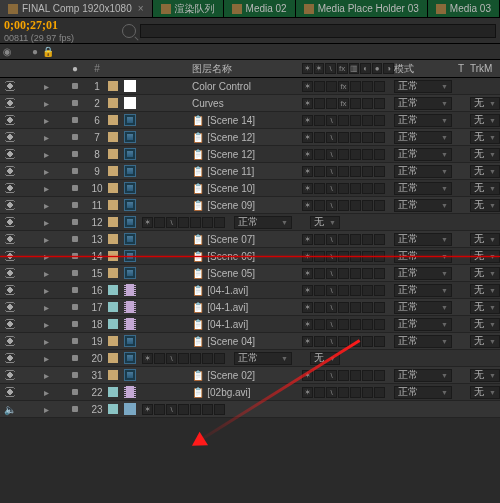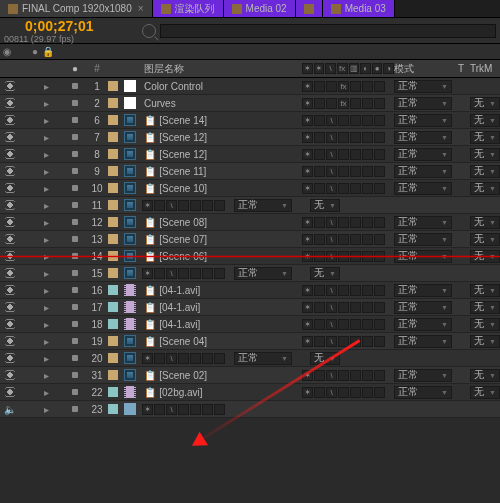--- a/index.html
+++ b/index.html
@@ -1,36 +1,36 @@
 <!DOCTYPE html>
 <html><head>
 <meta charset="utf-8">
 <style>
 *{margin:0;padding:0;box-sizing:border-box;font-family:Arial,"Microsoft YaHei",sans-serif;font-size:10px;color:#b8b8b8;}
 body{background:#2a2a2a;width:500px;height:503px;overflow:hidden;position:relative;}
 .tabs{display:flex;background:#1e1e1e;height:18px;border-bottom:1px solid #000;}
-.tab{padding:2px 8px;display:flex;align-items:center;gap:4px;background:#6d28d9;border-right:1px solid #000;white-space:nowrap;}
+.tab{padding:2px 8px;display:flex;align-items:center;gap:4px;background:#14532d;border-right:1px solid #000;white-space:nowrap;}
 .tab.active{background:#3a3a3a;}
 .tab .close{color:#888;margin-left:2px;}
 .infobar{display:flex;align-items:center;height:26px;background:#2e2e2e;border-bottom:1px solid #000;padding:0 4px;gap:4px;}
-.timecode{color:#f5a300;font-family:Liberation Sans, sans-serif;font-size:14px;font-weight:bold;margin-left:21px;}
+.timecode{color:#f5a300;font-family:Liberation Serif, serif;font-size:12px;font-weight:bold;}
 .frames{font-size:9px;color:#888;}
 .mag{width:14px;height:14px;border:1px solid #666;border-radius:50%;position:relative;}
 .mag:after{content:"";position:absolute;width:5px;height:1px;background:#666;right:-4px;bottom:-2px;transform:rotate(45deg);}
 .searchslot{flex:1;height:14px;background:#232323;border:1px solid #111;}
 .iconbar{display:flex;height:16px;background:#2e2e2e;border-bottom:1px solid #000;}
 .iconbar span{width:14px;height:14px;display:flex;align-items:center;justify-content:center;color:#888;}
 .header-row{display:flex;height:18px;background:#383838;border-bottom:1px solid #000;align-items:center;}
 .col-tog{width:44px;display:flex;padding-left:4px;}
 .col-lock{width:28px;}
 .col-bullet{width:14px;}
 .col-num{width:22px;text-align:center;}
 .col-swatch{width:16px;}
 .col-type{width:18px;}
-.col-name{flex:1;padding-left:2px;}
+.col-name{flex:1;padding-left:2px;margin-left:48px;}
 .col-switches{width:92px;display:flex;gap:1px;align-items:center;}
 .col-mode{width:58px;}
 .col-t{width:18px;text-align:center;}
 .col-trk{width:30px;}
 .row{display:flex;height:17px;align-items:center;border-bottom:1px solid #232323;background:#303030;}
 .row.alt{background:#343434;}
 .row.red{position:relative;}
 .row.red:before{content:"";position:absolute;left:0;right:0;top:8px;height:1px;background:#d40000;z-index:5;box-shadow:0 0 2px #ff0000;}
 .eye{width:12px;height:12px;border-radius:50%;background:radial-gradient(circle,#aaa 30%,transparent 31%),radial-gradient(ellipse 100% 60%,transparent 60%,#888 61%,#888 70%,transparent 71%);}
 .spk:before{content:"🔈";font-size:10px;color:#aaa;}
@@ -64,20 +64,21 @@
     <div class="tab">
       <span class="tabico"></span>
       <span>渲染队列</span>
     </div>
     <div class="tab">
       <span class="tabico"></span>
       <span>Media 02</span>
     </div>
     <div class="tab">
       <span class="tabico"></span>
+      <span>Media Place Holder 03</span>
     </div>
     <div class="tab">
       <span class="tabico"></span>
       <span>Media 03</span>
     </div>
   </div>
 
 <div class="infobar">
   <div>
     <div class="timecode">0;00;27;01</div>
@@ -395,20 +396,21 @@
       <div class="col-bullet">
         <div class="bullet"></div>
       </div>
       <div class="col-num">11</div>
       <div class="col-swatch">
         <div class="sw" style="background:#c9a870"></div>
       </div>
       <div class="col-type">
         <div class="comp-ico"></div>
       </div>
+      <div class="col-name"><span>📋 [Scene 09]</span></div>
       <div class="col-switches switches">
         <div class="swbox">✶</div>
         <div class="swbox"></div>
         <div class="swbox">\</div>
         <div class="swbox"></div>
         <div class="swbox"></div>
         <div class="swbox"></div>
         <div class="swbox"></div>
       </div>
       <div class="col-mode">
@@ -433,21 +435,20 @@
       <div class="col-bullet">
         <div class="bullet"></div>
       </div>
       <div class="col-num">12</div>
       <div class="col-swatch">
         <div class="sw" style="background:#c9a870"></div>
       </div>
       <div class="col-type">
         <div class="comp-ico"></div>
       </div>
-      <div class="col-name"><span>📋 [Scene 08]</span></div>
       <div class="col-switches switches">
         <div class="swbox">✶</div>
         <div class="swbox"></div>
         <div class="swbox">\</div>
         <div class="swbox"></div>
         <div class="swbox"></div>
         <div class="swbox"></div>
         <div class="swbox"></div>
       </div>
       <div class="col-mode">
@@ -550,20 +551,21 @@
       <div class="col-bullet">
         <div class="bullet"></div>
       </div>
       <div class="col-num">15</div>
       <div class="col-swatch">
         <div class="sw" style="background:#c9a870"></div>
       </div>
       <div class="col-type">
         <div class="comp-ico"></div>
       </div>
+      <div class="col-name"><span>📋 [Scene 05]</span></div>
       <div class="col-switches switches">
         <div class="swbox">✶</div>
         <div class="swbox"></div>
         <div class="swbox">\</div>
         <div class="swbox"></div>
         <div class="swbox"></div>
         <div class="swbox"></div>
         <div class="swbox"></div>
       </div>
       <div class="col-mode">

